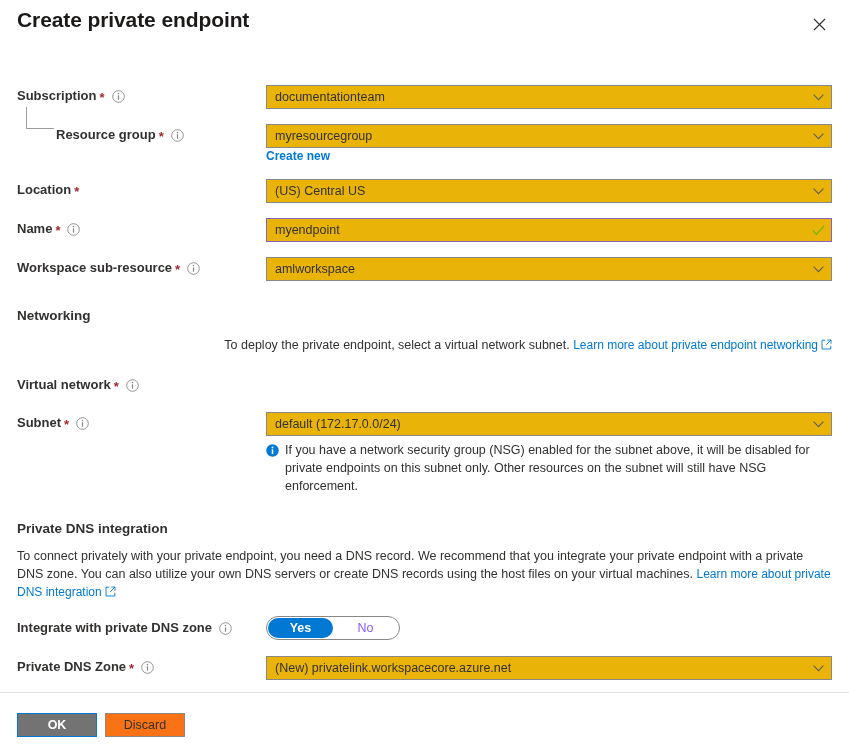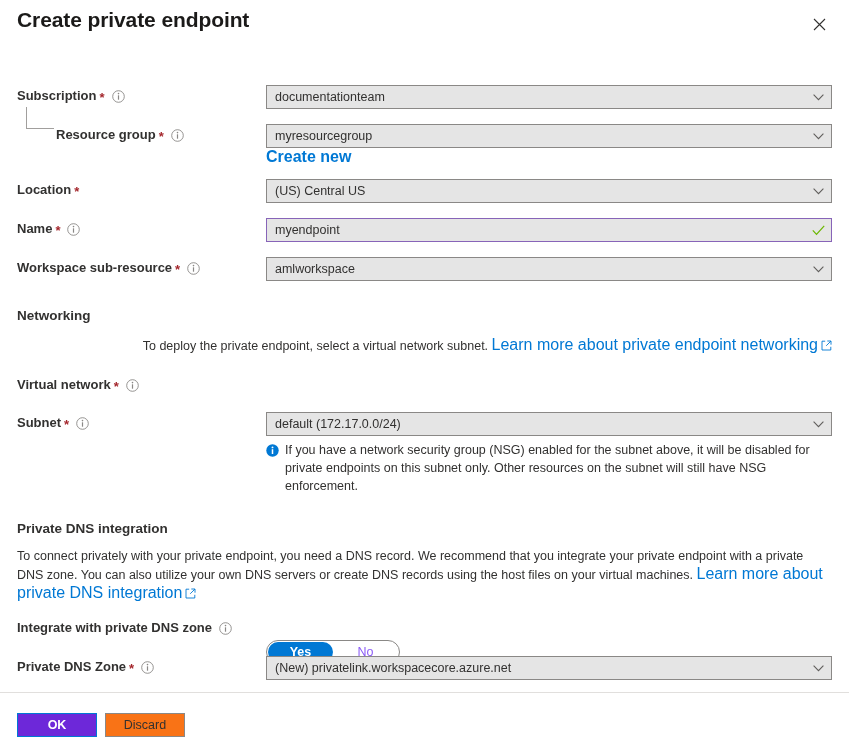--- a/index.html
+++ b/index.html
@@ -106,21 +106,21 @@
   
   .control {
     position: absolute;
     left: 266px;
     width: 566px;
     box-sizing: border-box;
   }
   .combo {
     height: 24px;
     border: 1px solid #8a8886;
-    background: #e5e5e5;
+    background: #eab308;
     display: flex;
     align-items: center;
     padding: 0 0 0 8px;
     box-sizing: border-box;
     font-size: 12.5px;
     color: #323130;
     cursor: pointer;
     position: relative;
   }
   .combo .val {
@@ -160,21 +160,21 @@
     border-left: 1px solid #a19f9d;
     border-bottom: 1px solid #a19f9d;
     box-sizing: border-box;
   }
 
   
   .link {
     color: #0078d4;
     text-decoration: none;
     cursor: pointer;
-    font-size: 16px;
+    font-size: 12px;
   }
   .link-bold { font-weight: 600; }
   .ext-icon {
     display: inline-block;
     width: 11px;
     height: 11px;
     margin-left: 3px;
     vertical-align: -1px;
   }
   .ext-icon svg { display: block; }
@@ -268,21 +268,21 @@
     line-height: 22px;
     padding: 0 14px;
     font-size: 12.5px;
     font-family: "Liberation Sans", sans-serif;
     box-sizing: border-box;
     cursor: pointer;
     text-align: center;
     border: 1px solid transparent;
   }
   .btn-primary {
-    background: #6d28d9;
+    background: #737373;
     color: #ffffff;
     font-weight: 600;
     min-width: 80px;
     border-color: #0078d4;
   }
   .btn-secondary {
     background: #f97316;
     color: #323130;
     border: 1px solid #8a8886;
     min-width: 80px;
@@ -499,21 +499,21 @@
       <div class="label">
         <span>Integrate with private DNS zone</span>
         <span class="info-icon">
           <svg width="13" height="13" viewBox="0 0 13 13">
             <circle cx="6.5" cy="6.5" r="5.8" fill="none" stroke="#8a8886" stroke-width="0.9"></circle>
             <circle cx="6.5" cy="3.6" r="0.8" fill="#8a8886"></circle>
             <rect x="5.9" y="5.3" width="1.2" height="4.4" fill="#8a8886"></rect>
           </svg>
         </span>
       </div>
-      <div class="toggle" style="top:-1px;margin-top:24px;">
+      <div class="toggle" style="top:-1px;">
         <div class="toggle-opt sel">Yes</div>
         <div class="toggle-opt">No</div>
       </div>
     </div>
 
     <div class="row" style="top:656px;padding-left:45px;">
       <div class="label">
         <span>Private DNS Zone</span>
           <span class="req">*</span>
         <span class="info-icon">

